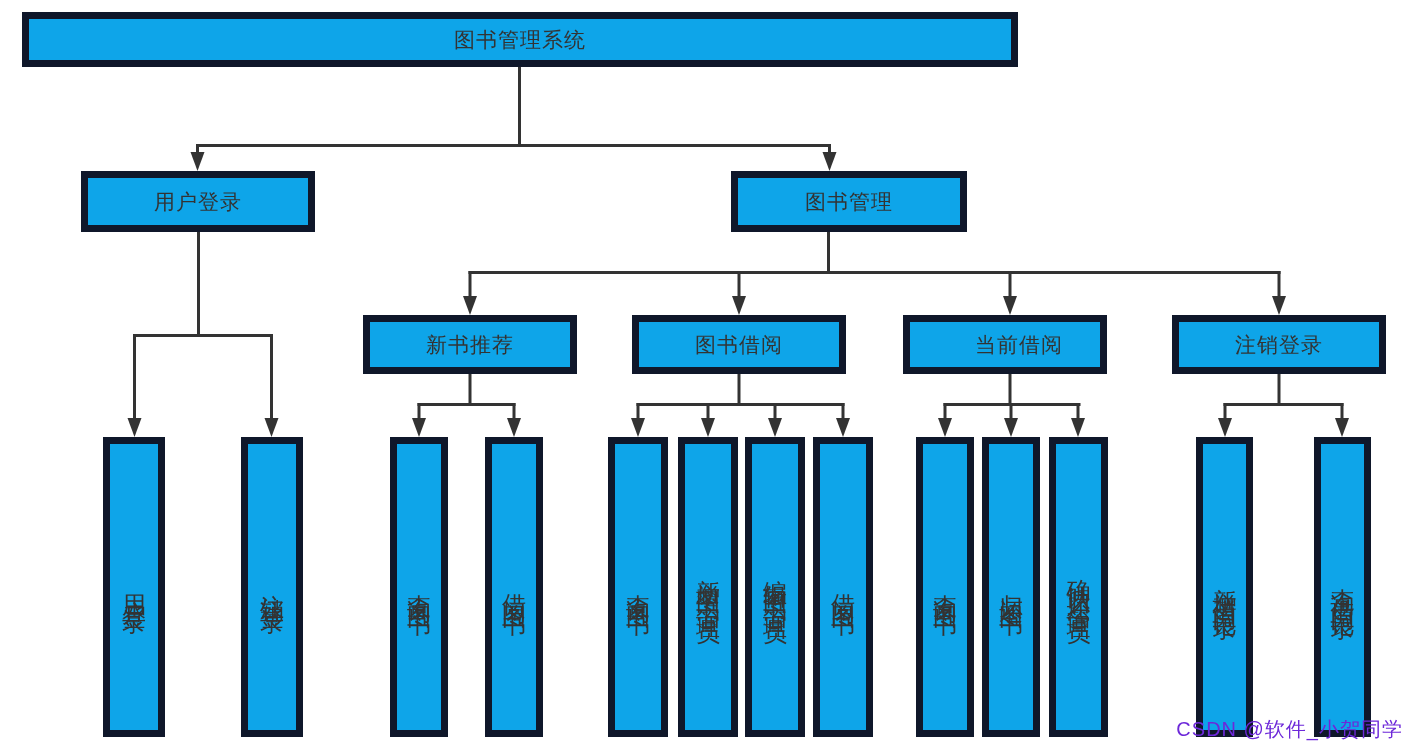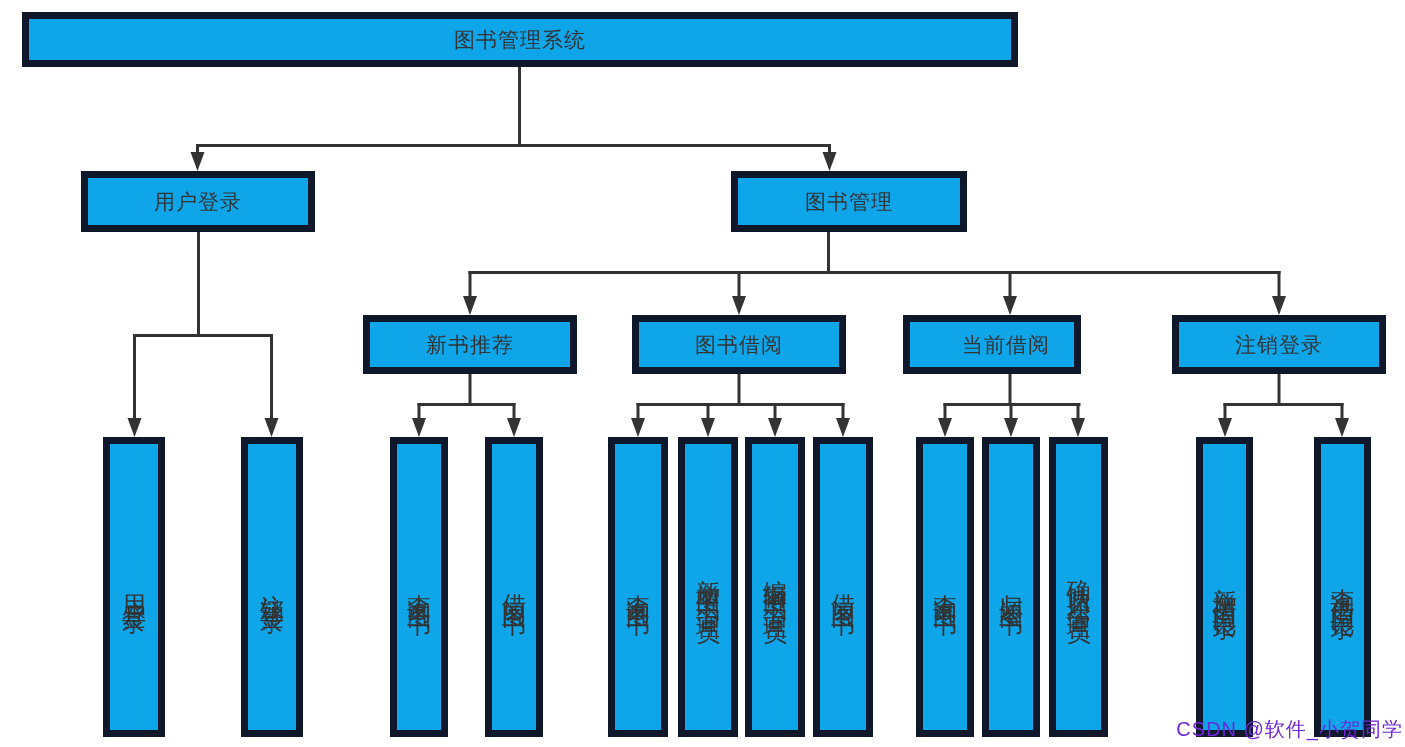--- a/index.html
+++ b/index.html
@@ -130,21 +130,21 @@
     </g>
   </svg>
 
   <div class="box hbox root-box" style="left:22px; top:12px; width:996px; height:55px;">图书管理系统</div>
 
   <div class="box hbox" style="left:81px; top:171px; width:234px; height:61px;">用户登录</div>
   <div class="box hbox" style="left:711px; top:171px; width:236px; height:61px;margin-left:20px;">图书管理</div>
 
   <div class="box hbox" style="left:632px; top:315px; width:214px; height:59px;">图书借阅</div>
   <div class="box hbox" style="left:363px; top:315px; width:214px; height:59px;">新书推荐</div>
-  <div class="box hbox" style="left:903px; top:315px; width:178px; height:59px;padding-left:28px;">当前借阅</div>
+  <div class="box hbox" style="left:903px; top:315px; width:204px; height:59px;padding-left:28px;">当前借阅</div>
   <div class="box hbox" style="left:1172px; top:315px; width:214px; height:59px;">注销登录</div>
 
   <div class="box vbox" style="left:103px; top:437px; width:62px; height:300px;">
     <span class="vtext">用户登录</span>
   </div>
   <div class="box vbox" style="left:241px; top:437px; width:62px; height:300px;">
     <span class="vtext">注销登录</span>
   </div>
 
   <div class="box vbox" style="left:390px; top:437px; width:58px; height:300px;">

